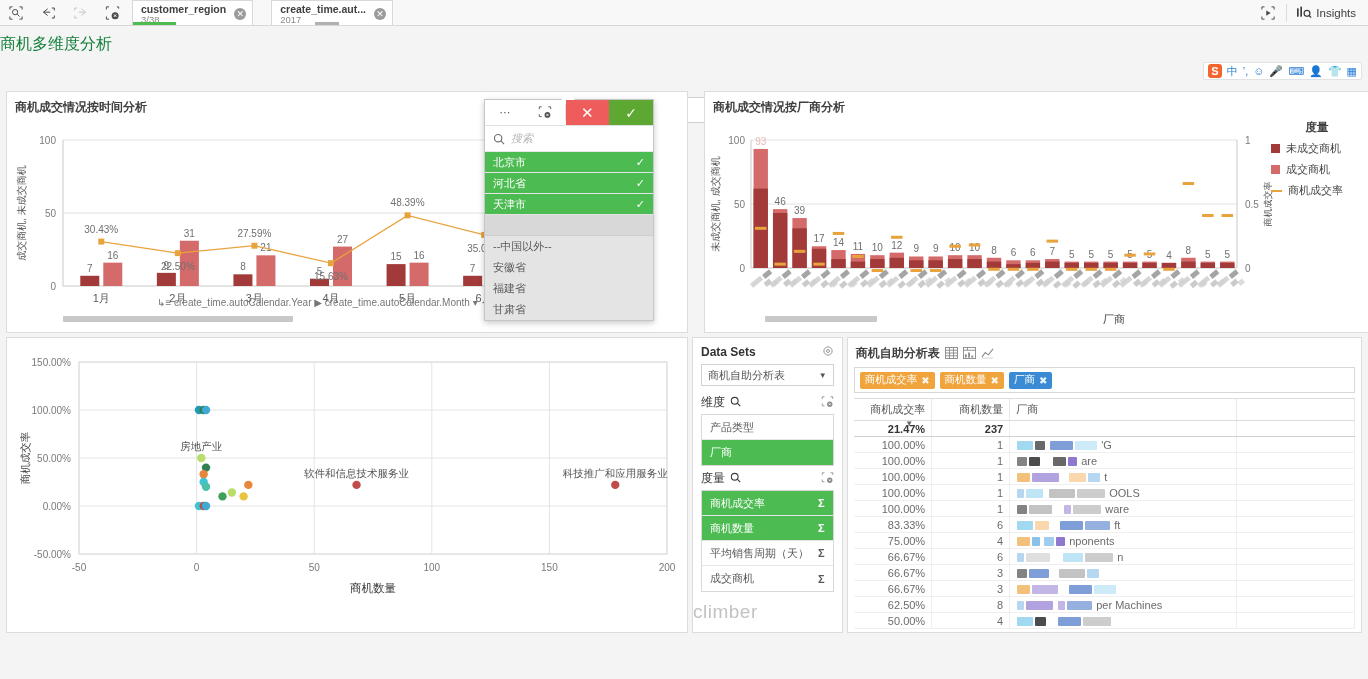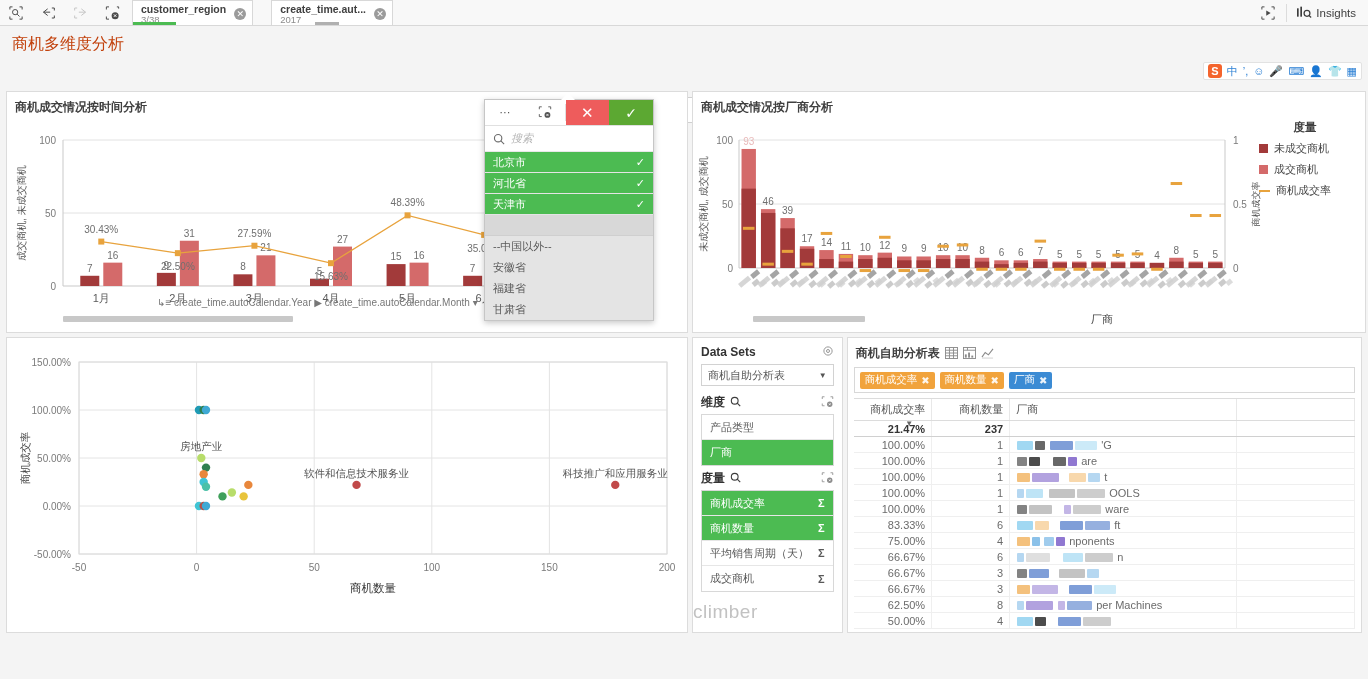--- a/index.html
+++ b/index.html
@@ -46,21 +46,21 @@
   }
   .sel-tab.partial2 .statebar { left: 36%; width: 20%; background: #b0b0b0; }
   #topbar .spacer { flex: 1; }
   .top-right { display: flex; align-items: center; }
   .top-right .divider { width: 1px; height: 18px; background: #dcdcdc; margin: 0 2px; }
   .insights { display: flex; align-items: center; gap: 4px; padding: 0 12px 0 8px; cursor: pointer; }
   .insights .lbl { font-size: 11.5px; color: #404040; }
 
   
   #sheet-title {
-    padding: 8px 0 6px 12px; font-size: 16px; color: #c2410c; font-weight: normal; font-family: Liberation Serif, serif;
+    padding: 8px 0 6px 0; font-size: 16px; color: #15803d; font-weight: normal; font-family: Liberation Serif, serif;
   }
   #filterbar {
     display: flex; padding: 0 6px; gap: 4px; position: relative; height: 26px;
   }
   .filt {
     flex: 1; background: #fff; border: 1px solid #d0d0d0;
     height: 26px; position: relative; padding: 4px 6px;
     font-size: 11px; font-weight: bold; color: #595959; cursor: pointer; margin-top: 36px;
   }
   .filt.active { border: 2px solid #4cbb52; }
@@ -90,21 +90,21 @@
   .lb-item {
     padding: 4px 8px; height: 21px; line-height: 13px; font-size: 11px;
     border-bottom: 1px solid #e4e4e4; display: flex; align-items: center; cursor: pointer;
     background: #e4e4e4; color: #595959;
   }
   .lb-item.sel { background: #4cbb52; color: #fff; }
   .lb-item.blank { background: #d8d8d8; border-bottom: 1px solid #cfcfcf; }
   .lb-item .chk { margin-left: auto; font-size: 11px; }
 
   
-  #row1 { display: flex; gap: 4px; padding: 4px 6px 0 6px; }
+  #row1 { display: flex; gap: 16px; padding: 4px 6px 0 6px; }
   #row2 { display: flex; gap: 4px; padding: 4px 6px 0 6px; }
   .panel { background: #fff; border: 1px solid #dcdcdc; position: relative; }
   .panel h3 {
     margin: 0; padding: 7px 0 2px 8px; font-size: 12px;
     font-weight: bold; color: #404040;
   }
 
   
   #chart1 { width: 682px; height: 242px; }
   #chart2 { width: 674px; height: 242px; }
@@ -117,21 +117,21 @@
   #dspanel { width: 152px; height: 296px; }
   .ds-head { display: flex; align-items: center; padding: 7px 8px 3px 8px; }
   .ds-head .t { font-size: 12px; font-weight: bold; color: #333; }
   .ds-head .ic { margin-left: auto; color: #8c8c8c; }
   .ds-select {
     margin: 2px 8px 4px 8px; border: 1px solid #d2d2d2; height: 22px;
     display: flex; align-items: center; padding: 0 6px; font-size: 11px; cursor: pointer;
   }
   .ds-select .car { margin-left: auto; font-size: 8px; color: #555; }
   .ds-sec { display: flex; align-items: center; gap: 5px; padding: 4px 8px 3px 8px; }
-  .ds-sec .t { font-size: 12px; font-weight: bold; color: #333; text-align: center; }
+  .ds-sec .t { font-size: 12px; font-weight: normal; color: #333; text-align: center; }
   .ds-sec .clear { margin-left: auto; color: #8c8c8c; }
   .ds-list { margin: 0 8px; border: 1px solid #d8d8d8; }
   .ds-item {
     height: 25px; display: flex; align-items: center; padding: 0 8px;
     font-size: 11px; border-bottom: 1px solid #e6e6e6; cursor: pointer; color: #595959;
   }
   .ds-item:last-child { border-bottom: none; }
   .ds-item.sel { background: #4cbb52; color: #fff; }
   .ds-item .sig { margin-left: auto; font-size: 11px; font-weight: bold; }
   .climber { text-align: left; color: #c2c2c2; font-size: 19px; padding-top: 9px; letter-spacing: .5px; }

